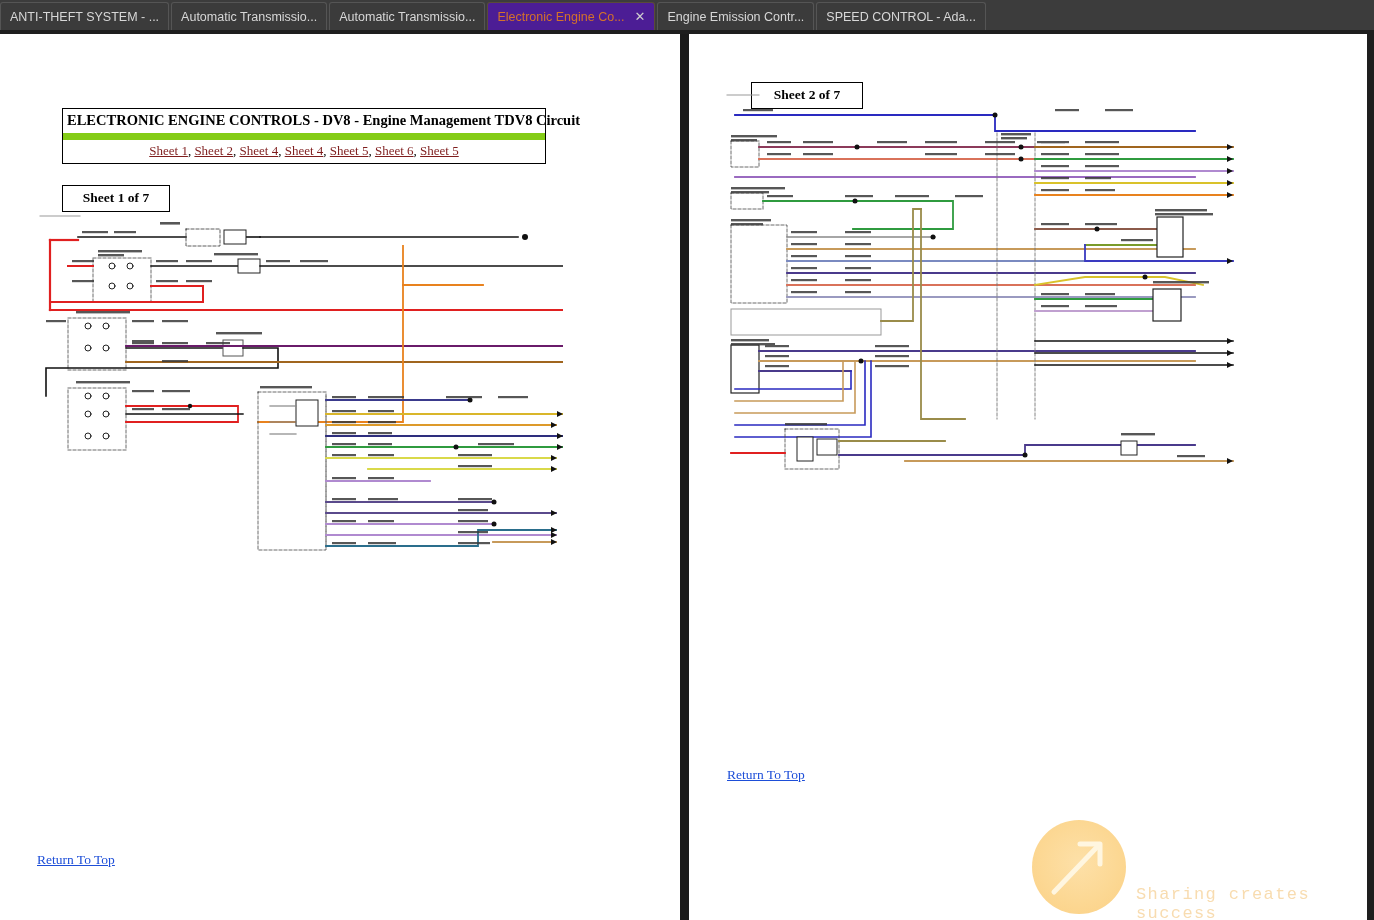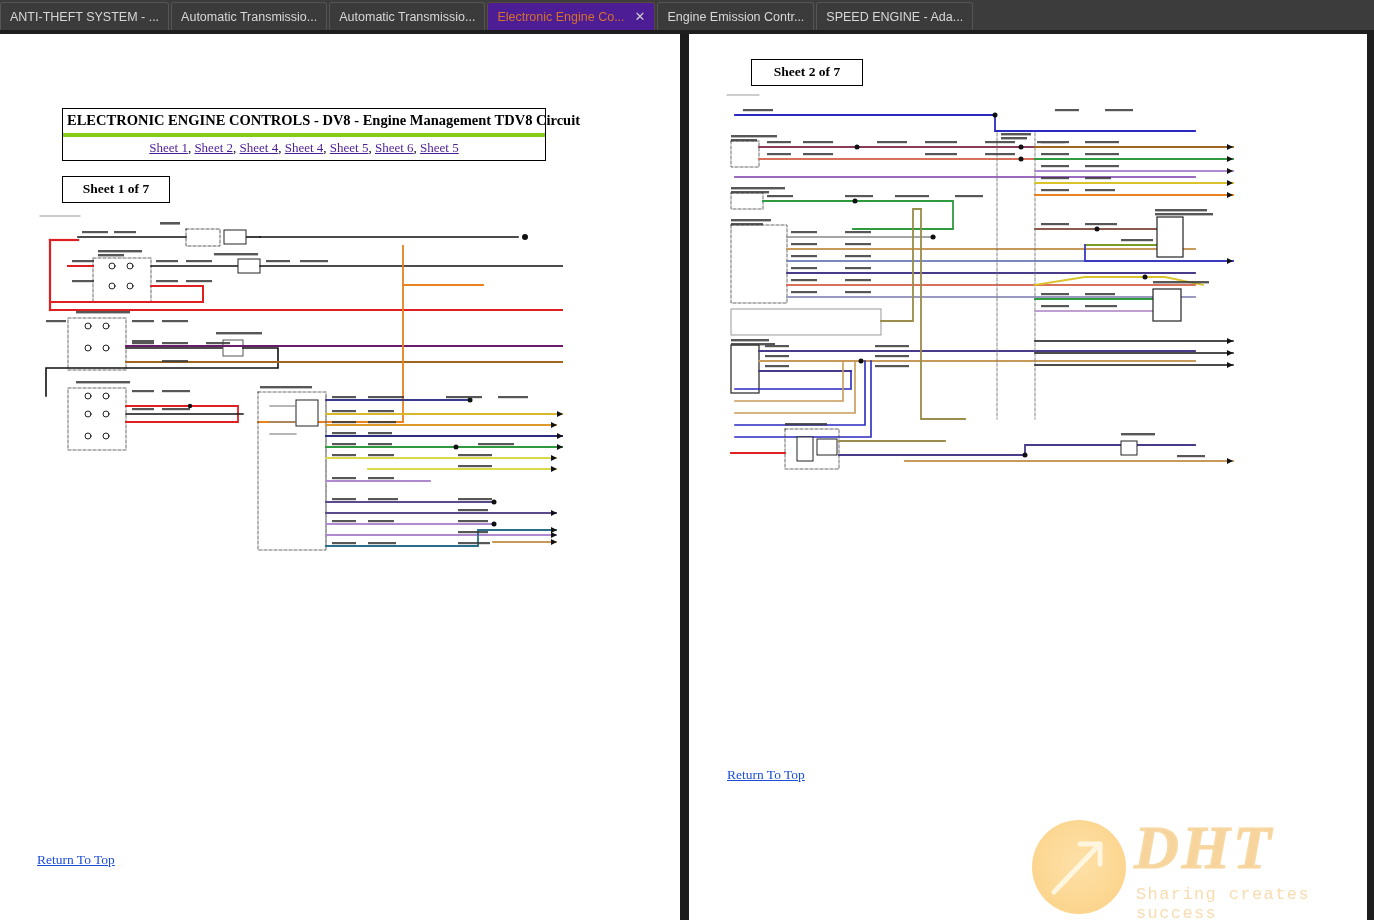--- a/index.html
+++ b/index.html
@@ -69,43 +69,43 @@
   .title-box {
     position: absolute;
     border: 1px solid #000;
     background: #fff;
     font-family: "Liberation Serif", serif;
   }
   #doc-title-box { left: 62px; top: 74px; width: 484px; }
   #doc-title {
     text-align: center; font-weight: bold; font-size: 14.5px;
     padding: 3px 4px 4px 4px; color: #000;
-    border-bottom: 4px solid #84cc16;
+    border-bottom: 7px solid #84cc16;
     white-space: nowrap;
   }
   #sheet-links {
     text-align: center; font-size: 13px; padding: 3px 4px 4px 4px;
     white-space: nowrap;
   }
   #sheet-links a {
-    color: #4c1d95; text-decoration: underline;
+    color: #7f1d1d; text-decoration: underline;
   }
   #sheet-links .sep { color: #000; text-decoration: none; }
 
   .sheet-badge {
     position: absolute;
     border: 1px solid #000;
     background: #fff;
     font-family: "Liberation Serif", serif;
     font-weight: bold; font-size: 13.5px;
     color: #000;
     text-align: center;
     padding: 4px 10px 5px 10px;
   }
-  #sheet1-badge { left: 62px; top: 142px; width: 108px; }
+  #sheet1-badge { left: 62px; top: 151px; width: 108px; }
   #sheet2-badge { left: 751px; top: 65px; width: 112px; }
 
   .return-link {
     position: absolute;
     font-family: "Liberation Serif", serif;
     font-size: 13.5px;
     color: #1d4ed8;
     text-decoration: underline;
   }
   #return-left  { left: 37px;  top: 818px; }
@@ -162,21 +162,21 @@
       <span class="tab-label">Automatic Transmissio...</span>
     </div>
     <div class="tab active">
       <span class="tab-label">Electronic Engine Co...</span>
       <span class="tab-close">✕</span>
     </div>
     <div class="tab">
       <span class="tab-label">Engine Emission Contr...</span>
     </div>
     <div class="tab">
-      <span class="tab-label">SPEED ENGINE - Ada...</span>
+      <span class="tab-label">SPEED CONTROL - Ada...</span>
     </div>
     <div id="tabbar-filler"></div>
   </div>
 <div id="tabbar-underline"></div>
 
 <div id="viewer">
 
   <div id="page-gap"></div>
 
   <div class="page" id="page-left">
@@ -350,21 +350,21 @@
           <rect x="420" y="332" width="32" height="2.2"></rect>
         </g>
       </svg>
     </div>
 
     <div class="return-link" id="return-left">Return To Top</div>
   </div>
 
   <div class="page" id="page-right">
 
-    <div class="sheet-badge" id="sheet2-badge" style="left:62px; top:25px;">Sheet 2 of 7</div>
+    <div class="sheet-badge" id="sheet2-badge" style="left:62px; top:48px;">Sheet 2 of 7</div>
 
     <div class="diagram" id="diagram2" style="left:36px; top:55px; width:520px; height:385px;">
       <svg viewBox="0 0 520 385" preserveAspectRatio="none">
         <g stroke-linecap="square" fill="none">
           <line x1="2" y1="6" x2="34" y2="6" stroke="#999" stroke-width="1"></line>
 
           <path d="M10 26 L270 26 L270 42 L470 42" stroke="#2a2ac0" stroke-width="1.8"></path>
           <circle cx="270" cy="26" r="2.5" fill="#111"></circle>
 
           <rect x="6" y="52" width="28" height="26" fill="none" stroke="#444" stroke-width="0.8" stroke-dasharray="3,2"></rect>
@@ -531,17 +531,16 @@
 
     <div class="return-link" id="return-right">Return To Top</div>
   </div>
 
   <div id="watermark">
     <div id="wm-circle"></div>
     <svg id="wm-arrow" viewBox="0 0 94 94">
       <path d="M22 72 L66 26" stroke="#fff6e0" stroke-width="5" fill="none" stroke-linecap="round"></path>
       <path d="M48 24 L68 24 L68 44" stroke="#fff6e0" stroke-width="5" fill="none" stroke-linecap="round" stroke-linejoin="round"></path>
     </svg>
-    <div id="wm-dht">DHT</div>
     <div id="wm-tagline">Sharing creates success</div>
   </div>
 
 </div>
 
 </body></html>

